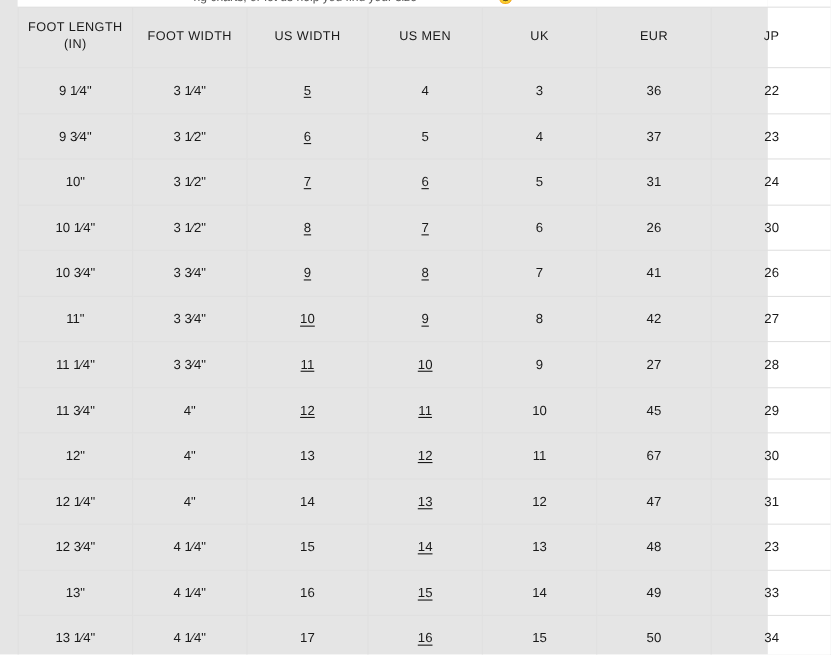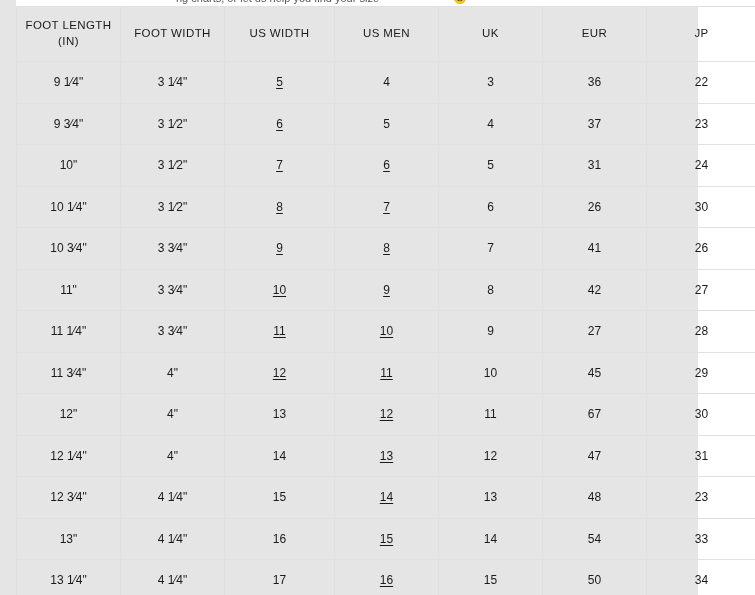--- a/index.html
+++ b/index.html
@@ -219,21 +219,21 @@
           <td>13</td>
           <td>48</td>
           <td>23</td>
         </tr>
         <tr>
           <td>13"</td>
           <td>4 1⁄4"</td>
           <td>16</td>
           <td><span class="linked">15</span></td>
           <td>14</td>
-          <td>54</td>
+          <td>49</td>
           <td>33</td>
         </tr>
         <tr>
           <td>13 1⁄4"</td>
           <td>4 1⁄4"</td>
           <td>17</td>
           <td><span class="linked">16</span></td>
           <td>15</td>
           <td>50</td>
           <td>34</td>

